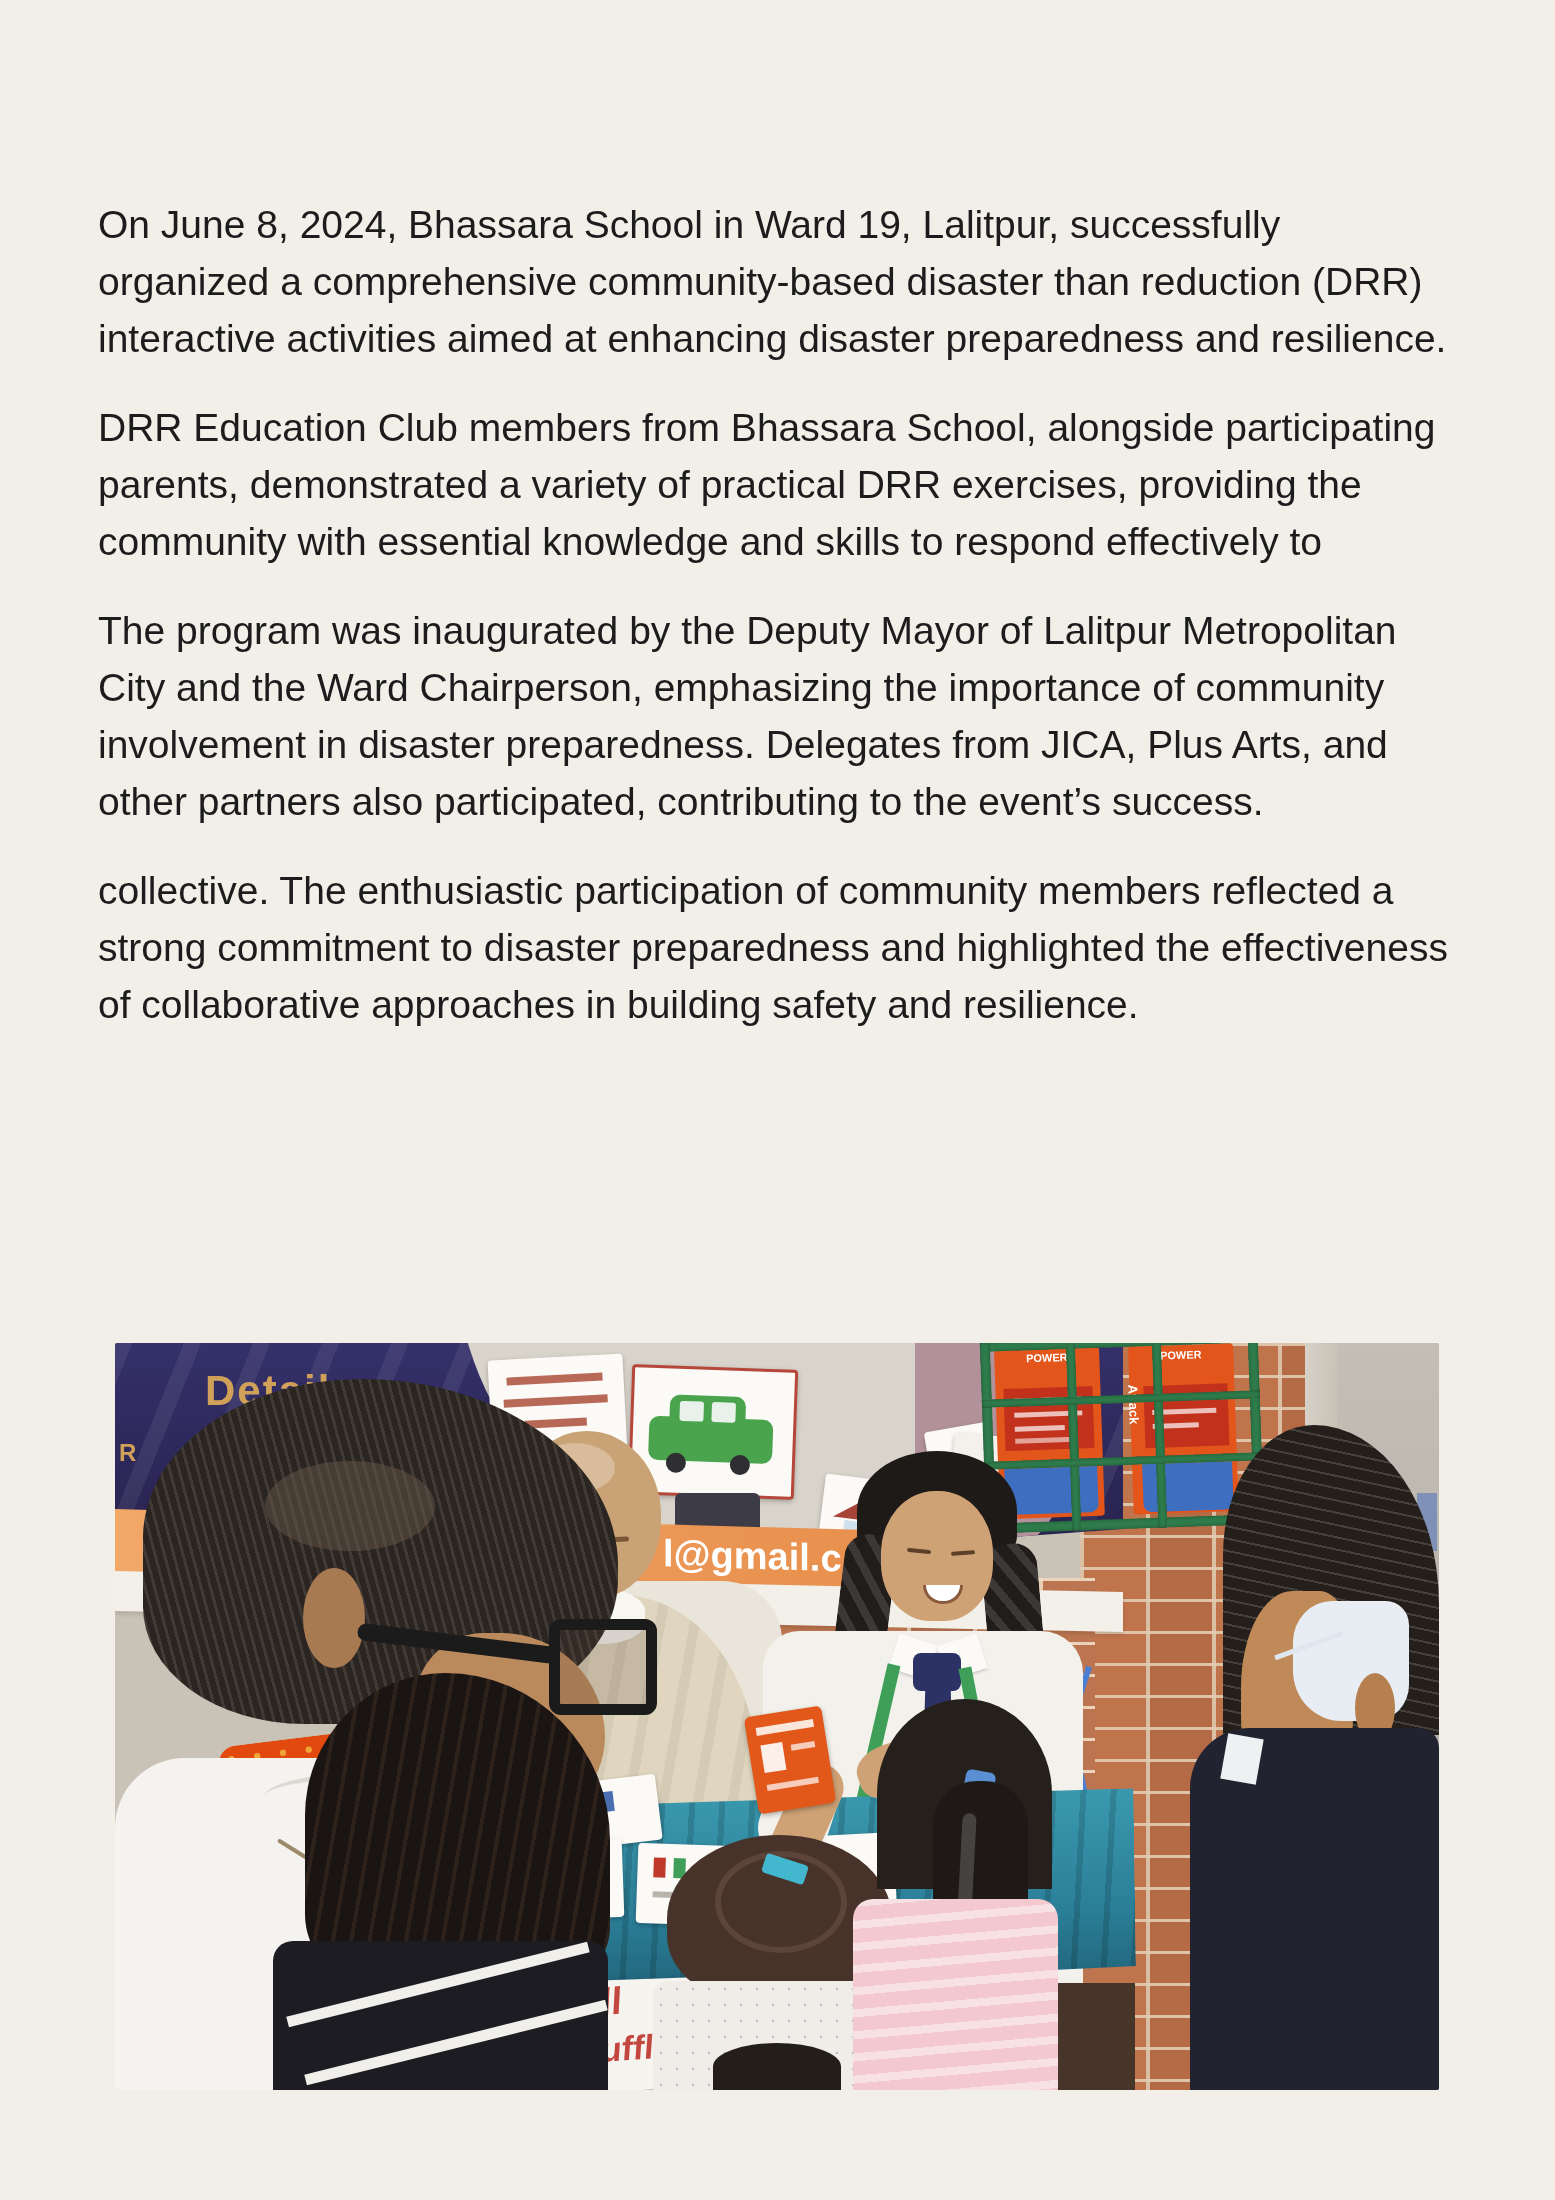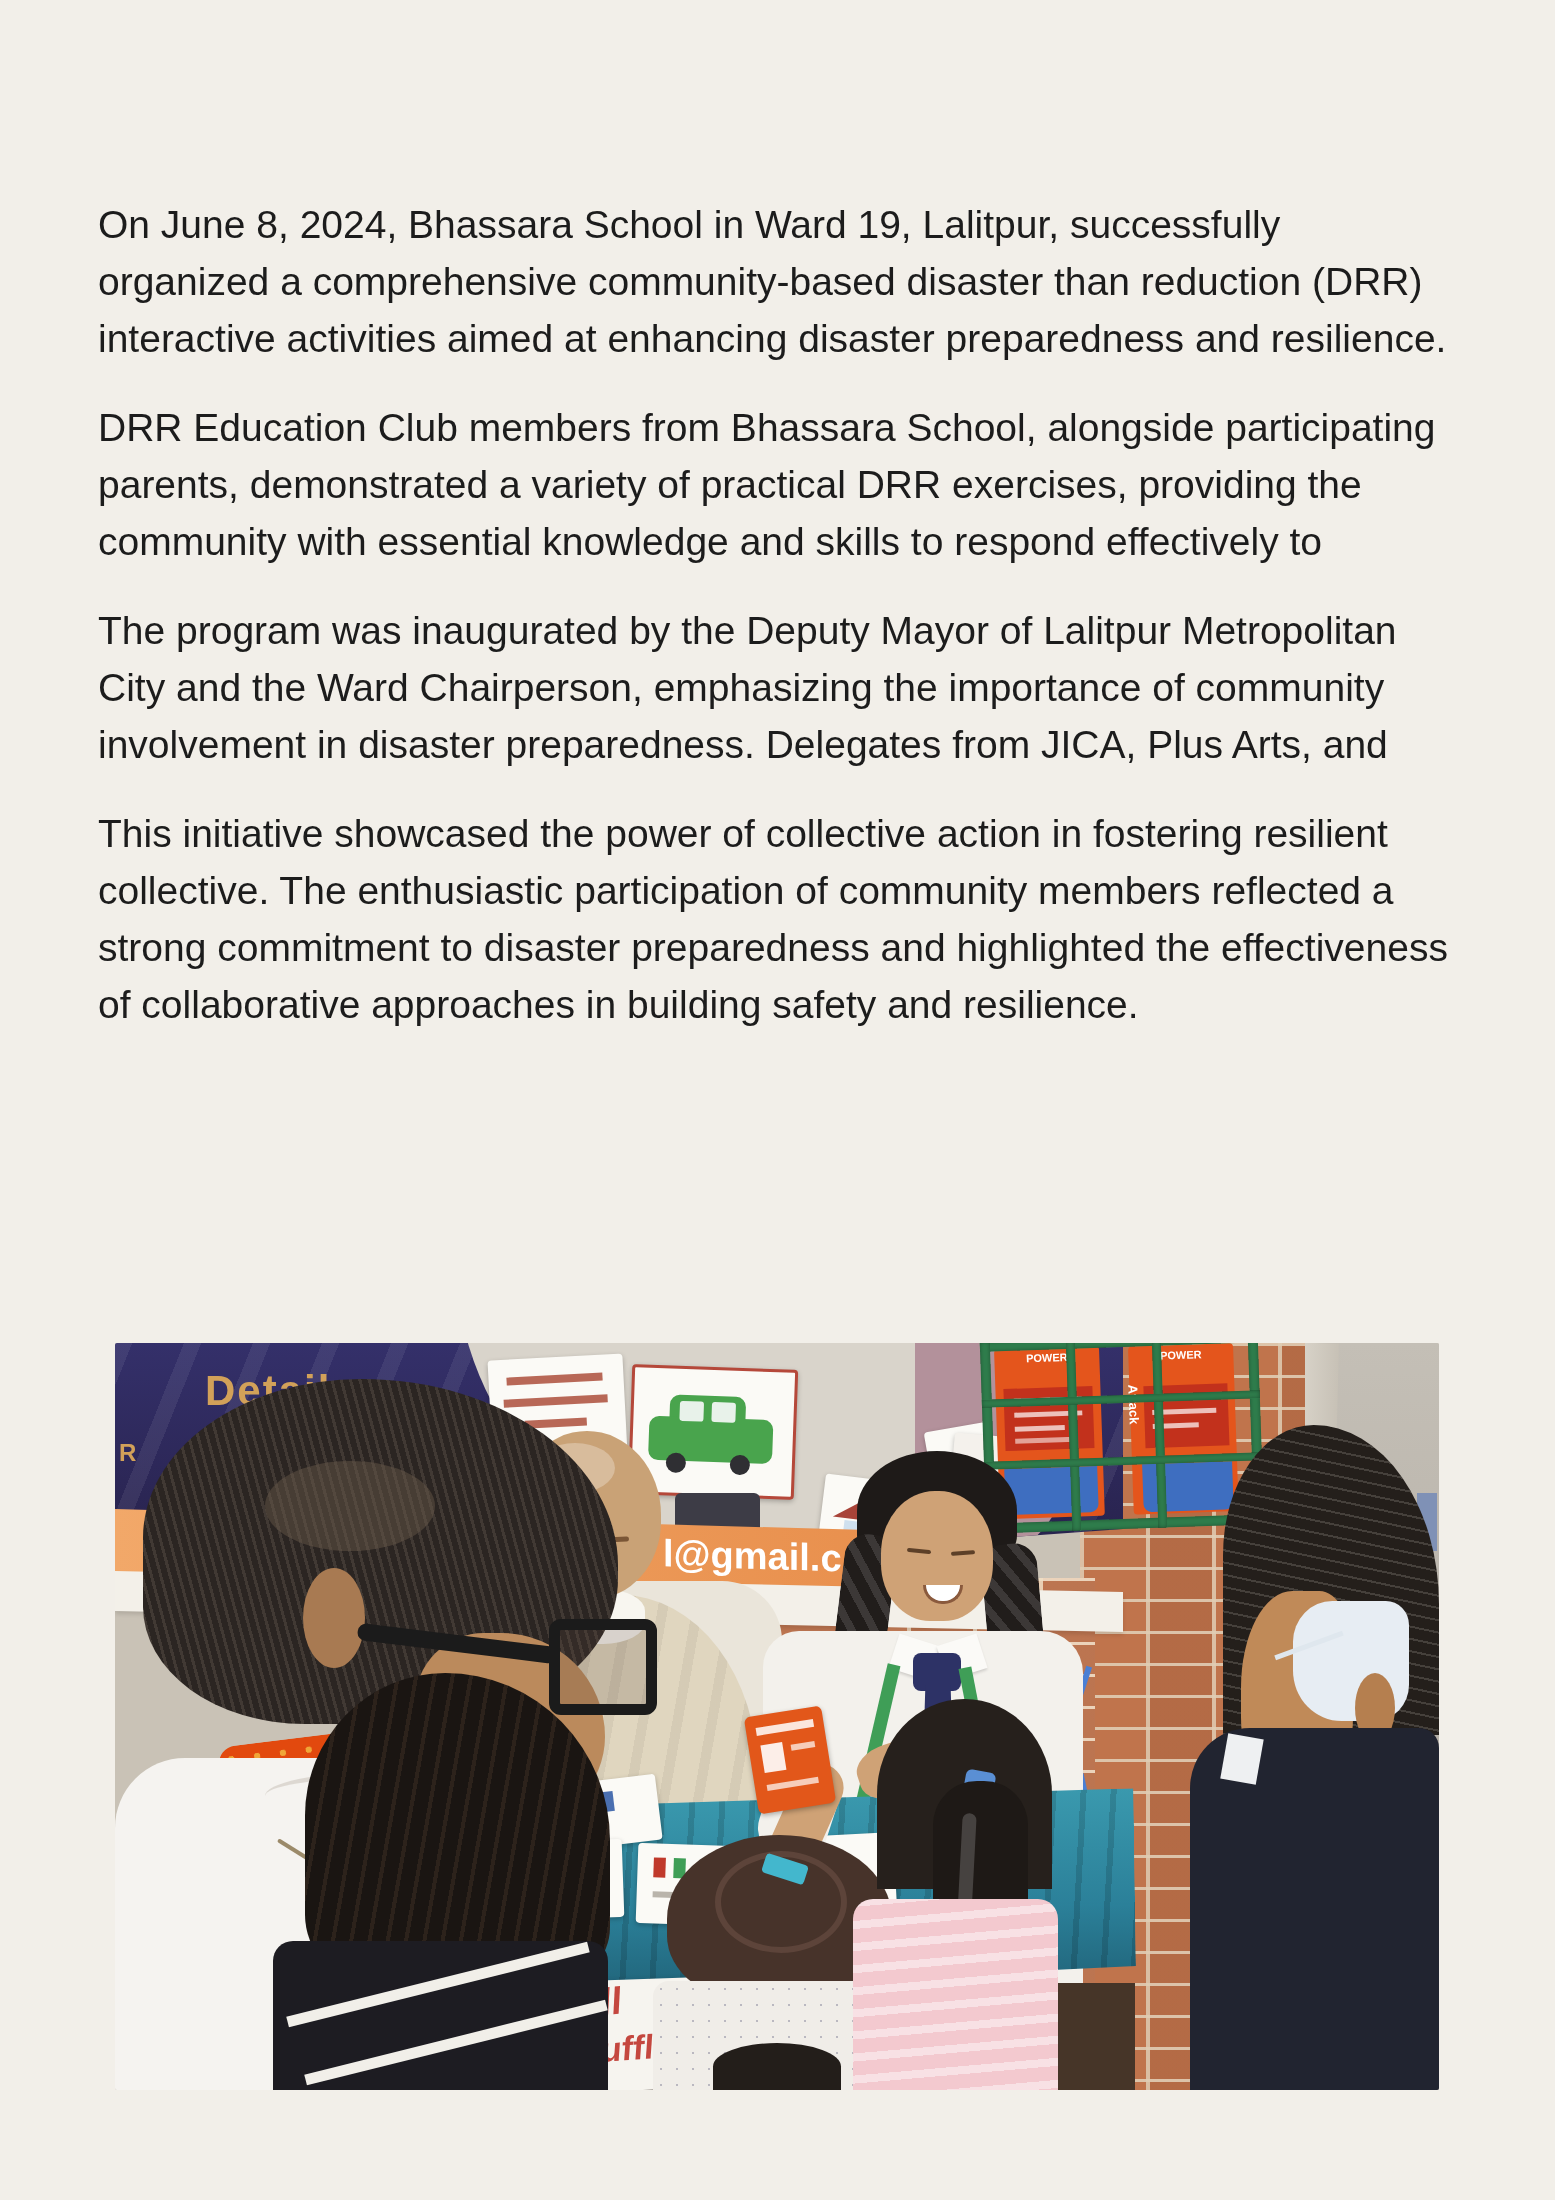--- a/index.html
+++ b/index.html
@@ -73,23 +73,23 @@
       </div>
       <div class="para">
         <div class="line">DRR Education Club members from Bhassara School, alongside participating</div>
         <div class="line">parents, demonstrated a variety of practical DRR exercises, providing the</div>
         <div class="line">community with essential knowledge and skills to respond effectively to</div>
       </div>
       <div class="para">
         <div class="line">The program was inaugurated by the Deputy Mayor of Lalitpur Metropolitan</div>
         <div class="line">City and the Ward Chairperson, emphasizing the importance of community</div>
         <div class="line">involvement in disaster preparedness. Delegates from JICA, Plus Arts, and</div>
-      </div>
-      <div class="para">
-        <div class="line">This initiative showcased the power of collective action in fostering resilient</div>
+        <div class="line">other partners also participated, contributing to the event’s success.</div>
+      </div>
+      <div class="para">
         <div class="line">collective. The enthusiastic participation of community members reflected a</div>
         <div class="line">strong commitment to disaster preparedness and highlighted the effectiveness</div>
         <div class="line">of collaborative approaches in building safety and resilience.</div>
       </div>
     </div>
 
   <div class="photo">
 
     <div class="abs" style="left:1195px;top:0;width:129px;height:747px;background:linear-gradient(180deg,#c4bfb6,#aaa49b);"></div>
     <div class="abs" style="left:1176px;top:0;width:48px;height:747px;background:linear-gradient(90deg,#ded9cf,#c7c1b6);transform:rotate(1.5deg);transform-origin:top;"></div>

